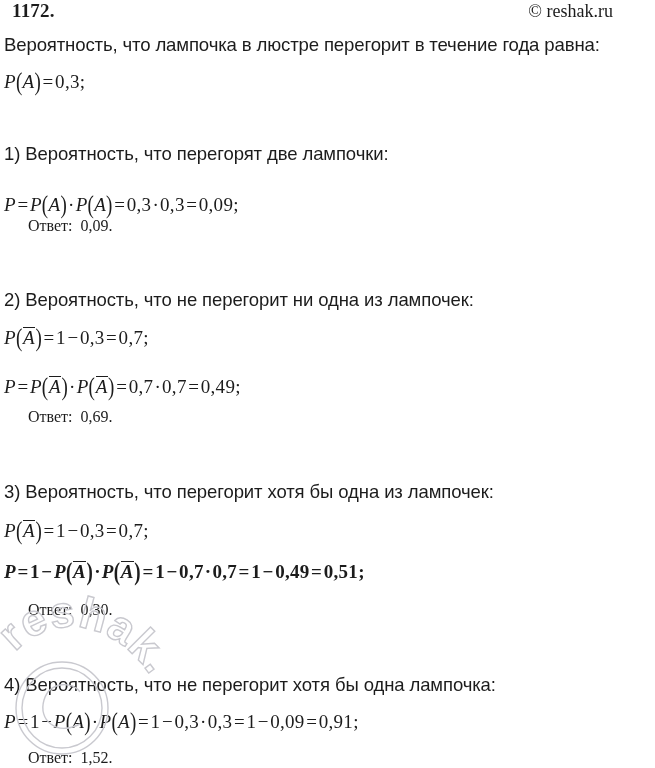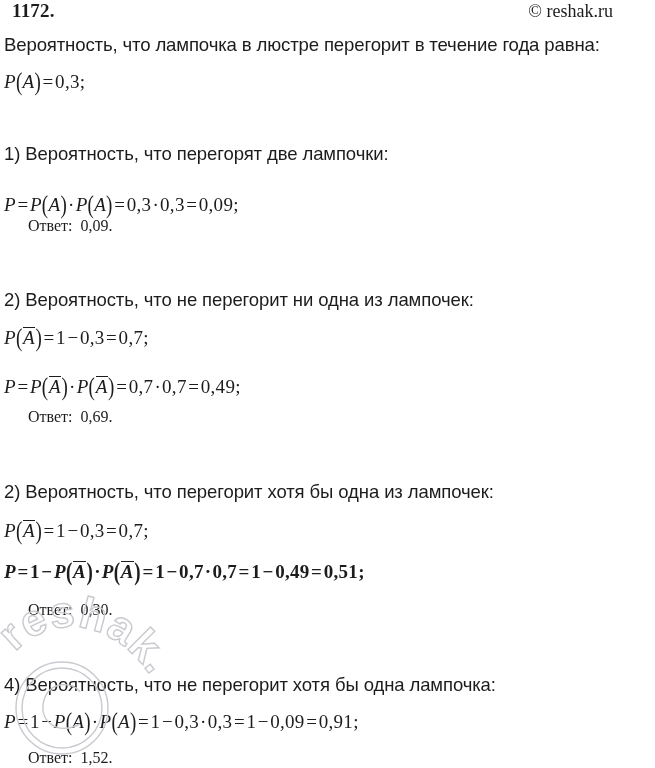--- a/index.html
+++ b/index.html
@@ -157,21 +157,21 @@
 </div>
 
 <div class="line formula" style="top:368px;margin-top:8px;">
   <span class="it">P</span><span class="op">=</span><span class="it">P</span><span class="par">(</span><span class="ovl">A</span><span class="par">)</span><span class="dot">·</span><span class="it">P</span><span class="par">(</span><span class="ovl">A</span><span class="par">)</span><span class="op">=</span><span>0,7</span><span class="dot">·</span><span>0,7</span><span class="op">=</span><span>0,49;</span>
 </div>
 
 <div class="line answer" style="top:409px;">
   <span>Ответ:</span>&nbsp;&nbsp;<span>0,69.</span>
 </div>
 
-<div class="line prose" style="top:483px;">2) Вероятность, что перегорит хотя бы одна из лампочек:</div>
+<div class="line prose" style="top:483px;">3) Вероятность, что перегорит хотя бы одна из лампочек:</div>
 
 <div class="line formula" style="top:520px;">
   <span class="it">P</span><span class="par">(</span><span class="ovl">A</span><span class="par">)</span><span class="op">=</span><span>1</span><span class="op">−</span><span>0,3</span><span class="op">=</span><span>0,7;</span>
 </div>
 
 <div class="line formula" style="top:561px;font-weight:bold;">
   <span class="it">P</span><span class="op">=</span><span>1</span><span class="op">−</span><span class="it">P</span><span class="par">(</span><span class="ovl">A</span><span class="par">)</span><span class="dot">·</span><span class="it">P</span><span class="par">(</span><span class="ovl">A</span><span class="par">)</span><span class="op">=</span><span>1</span><span class="op">−</span><span>0,7</span><span class="dot">·</span><span>0,7</span><span class="op">=</span><span>1</span><span class="op">−</span><span>0,49</span><span class="op">=</span><span>0,51;</span>
 </div>
 
 <div class="line answer" style="top:602px;">

